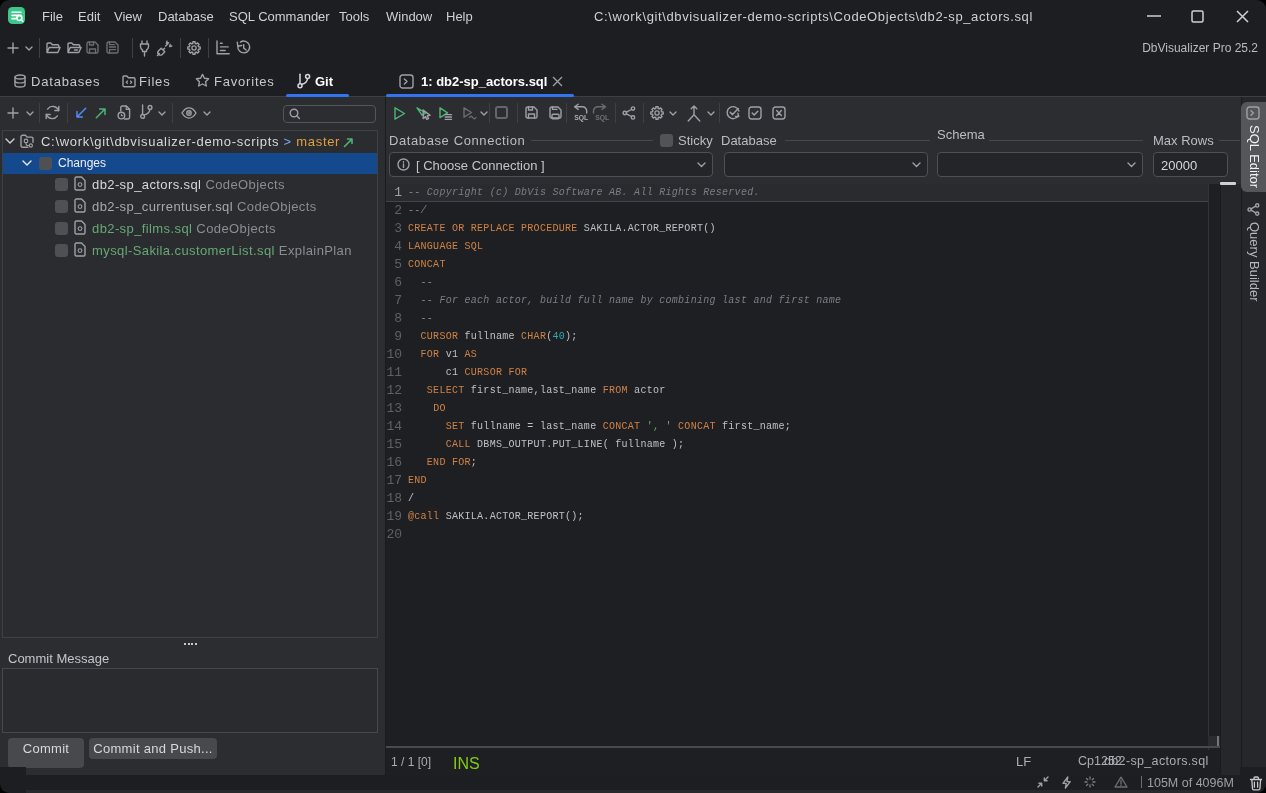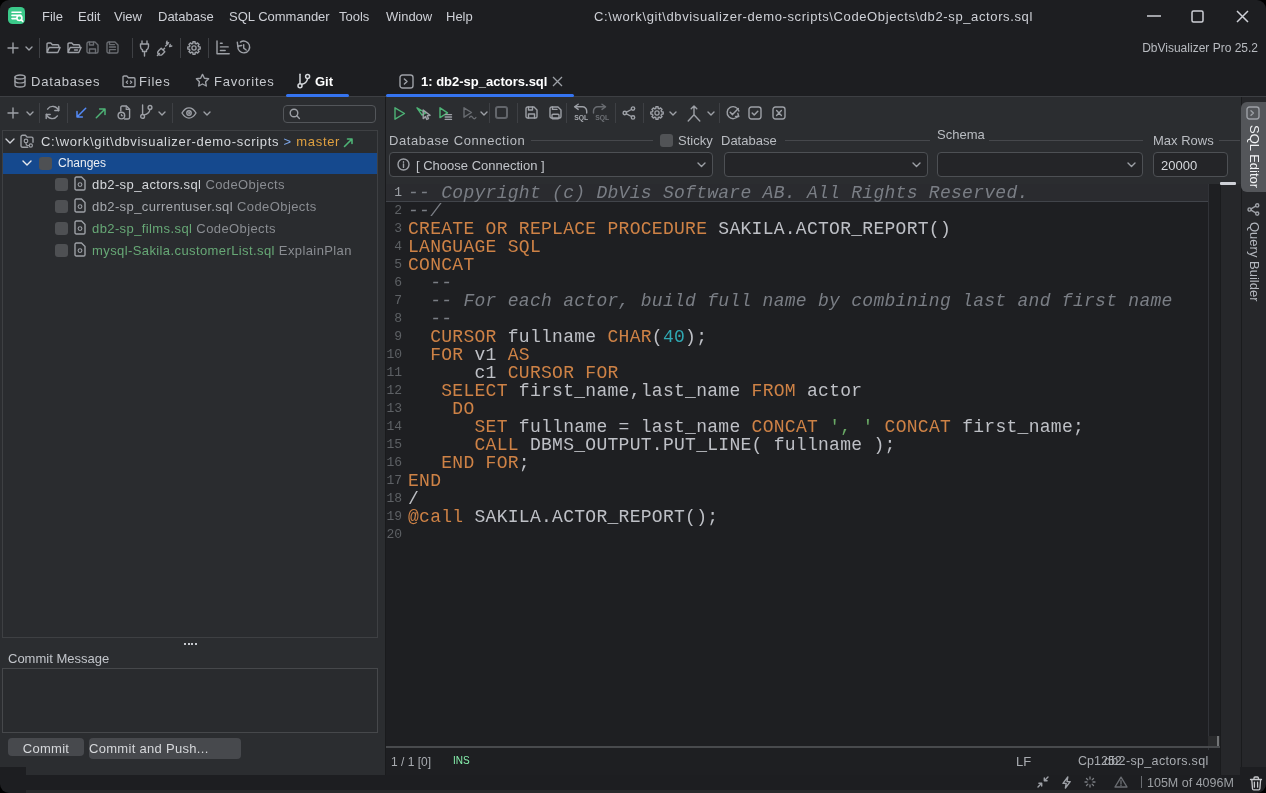--- a/index.html
+++ b/index.html
@@ -271,22 +271,22 @@
     <g class="st" stroke="#A7AAAF" stroke-width="1.2">
       <path d="M1 12.7V2.3C1 1.6 1.6 1 2.3 1H7.5L11 4.5v8.2c0 .7-.6 1.3-1.3 1.3H2.3C1.6 14 1 13.4 1 12.7z"></path>
       <circle cx="6" cy="8.6" r="1.9" stroke-width="1.1"></circle>
     </g>
   </svg>
 <div class="a" style="left:92px;top:243px;font-size:13px;letter-spacing:0.4px;color:#67A876">mysql-Sakila.customerList.sql <span style="color:#8A8D92">ExplainPlan</span></div>
 
 <div class="a" style="left:184px;top:643px;width:14px;height:2px;background:repeating-linear-gradient(90deg,#C6C9CE 0 2px,rgba(0,0,0,0) 2px 3.7px)"></div>
 <div class="a" style="left:8px;top:651px;font-size:13px;color:#C2C5CA">Commit Message</div>
 <div class="a" style="left:2px;top:668px;width:376px;height:65px;border:1px solid #46484B;background:#292B2E"></div>
-<div class="a" style="left:8px;top:738px;width:76px;height:18px;background:#47494D;border-radius:4px;color:#D6D8DB;font-size:13px;text-align:center;line-height:21px;letter-spacing:0.3px">Commit</div>
-<div class="a" style="left:89px;top:738px;width:152px;height:21px;background:#47494D;border-radius:4px;color:#D6D8DB;font-size:13px;line-height:21px;letter-spacing:0.3px">Commit and Push...</div>
+<div class="a" style="left:8px;top:738px;width:76px;height:30px;background:#47494D;border-radius:4px;color:#D6D8DB;font-size:13px;text-align:center;line-height:21px;letter-spacing:0.3px">Commit</div>
+<div class="a" style="left:89px;top:738px;width:128px;height:21px;background:#47494D;border-radius:4px;color:#D6D8DB;font-size:13px;text-align:center;line-height:21px;letter-spacing:0.3px">Commit and Push...</div>
 
 <div class="a" style="left:386px;top:97px;width:855px;height:87px;background:#2B2D30"></div>
 
 <svg class="a" style="left:393px;top:106px" width="13" height="15">
     <path class="st grn" d="M2 1.8l9.5 5.7L2 13.2z" stroke-width="1.5"></path>
   </svg>
 <svg class="a" style="left:415px;top:106px" width="17" height="15">
     <path class="st grn" d="M2 1.8l8.8 5.2L7 9.2z" stroke-width="1.5"></path>
     <path class="st" stroke-width="1.2" stroke-linejoin="miter" d="M8.2 4V12.6L10.5 10.6 11.8 13.4 13.5 12.6 12.2 9.8 15.1 9.4Z"></path>
   </svg>
@@ -426,21 +426,21 @@
 11
 12
 13
 14
 15
 16
 17
 18
 19
 20</pre>
-<pre class="a" style="left:408px;top:184px;white-space:pre;letter-spacing:0.28px;font-family:'Liberation Mono',monospace;font-size:18px;line-height:18px;color:#BEC0C6"><span class="c">-- Copyright (c) DbVis Software AB. All Rights Reserved.</span>
+<pre class="a" style="left:408px;top:184px;white-space:pre;letter-spacing:0.28px;font-family:'Liberation Mono',monospace;font-size:10px;line-height:18px;color:#BEC0C6"><span class="c">-- Copyright (c) DbVis Software AB. All Rights Reserved.</span>
 <span class="c">--/</span>
 <span class="k">CREATE OR REPLACE PROCEDURE</span> SAKILA.ACTOR_REPORT()
 <span class="k">LANGUAGE SQL</span>
 <span class="k">CONCAT</span>
   <span class="c">--</span>
   <span class="c">-- For each actor, build full name by combining last and first name</span>
   <span class="c">--</span>
   <span class="k">CURSOR</span> fullname <span class="k">CHAR</span>(<span class="n">40</span>);
   <span class="k">FOR</span> v1 <span class="k">AS</span>
       c1 <span class="k">CURSOR FOR</span>
@@ -451,21 +451,21 @@
    <span class="k">END FOR</span>;
 <span class="k">END</span>
 /
 <span class="k">@call</span> SAKILA.ACTOR_REPORT();
 </pre>
 
 <div class="a" style="left:1208px;top:736px;width:12px;height:11px;background:#2B2C2E"></div>
 <div class="a" style="left:1217px;top:736px;width:2px;height:11px;background:#737577"></div>
 <div class="a" style="left:386px;top:746px;width:834px;height:2px;background:#484A4D"></div>
 <div class="a" style="left:391px;top:755px;font-size:12px;color:#A9ACB1">1 / 1  [0]</div>
-<div class="a" style="left:453px;top:755px;font-size:10px;color:#86efac">INS</div>
+<div class="a" style="left:453px;top:755px;font-size:16px;color:#84cc16">INS</div>
 <div class="a" style="left:1016px;top:754px;font-size:13px;color:#A9ACB1">LF</div>
 <div class="a" style="left:1078px;top:754px;font-size:12.5px;color:#A9ACB1">Cp1252</div>
 <div class="a" style="left:1104px;top:754px;font-size:12.5px;letter-spacing:0.35px;color:#A9ACB1">db2-sp_actors.sql</div>
 
 <div class="a" style="left:1242px;top:97px;width:24px;height:678px;background:#26272A"></div>
 <div class="a" style="left:1241px;top:97px;width:1px;height:678px;background:#1A1B1D"></div>
 <div class="a" style="left:1221px;top:184px;width:20px;height:591px;background:#26272A"></div>
 <div class="a" style="left:1220px;top:184px;width:1px;height:591px;background:#1A1B1D"></div>
 <div class="a" style="left:1220px;top:182px;width:16px;height:3px;background:#CED0D6;border-radius:1px"></div>
 <div class="a" style="left:1241px;top:102px;width:25px;height:90px;background:#54565A;border-radius:6px 0 0 6px"></div>

